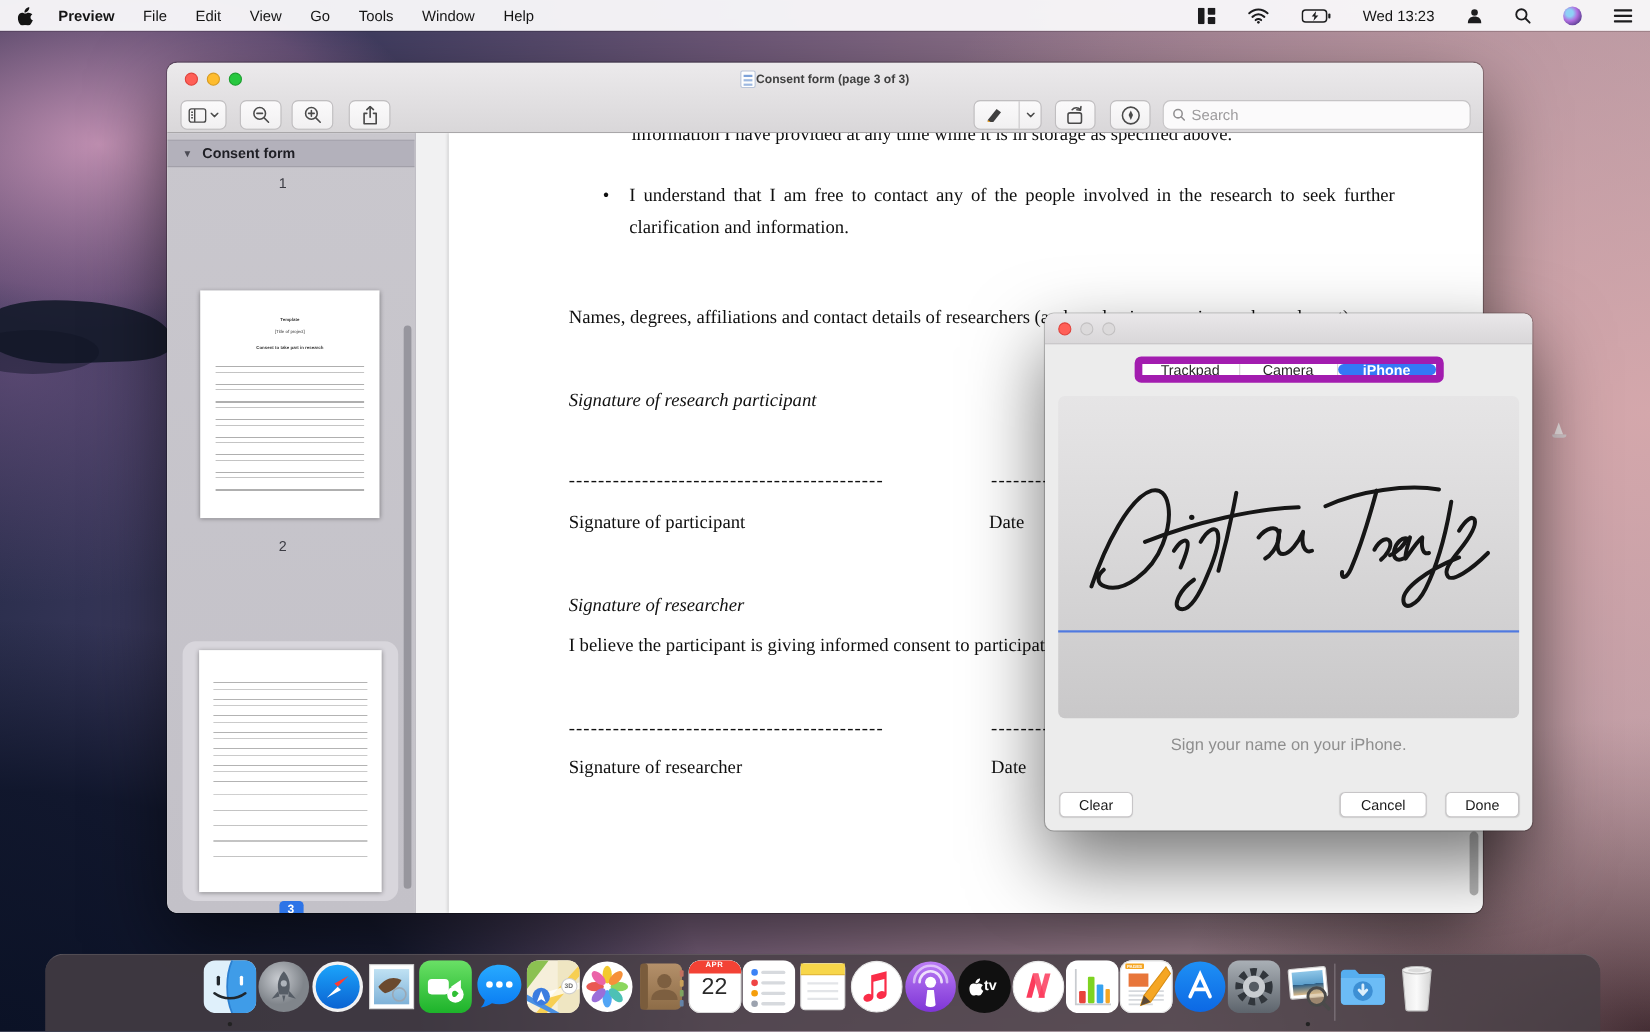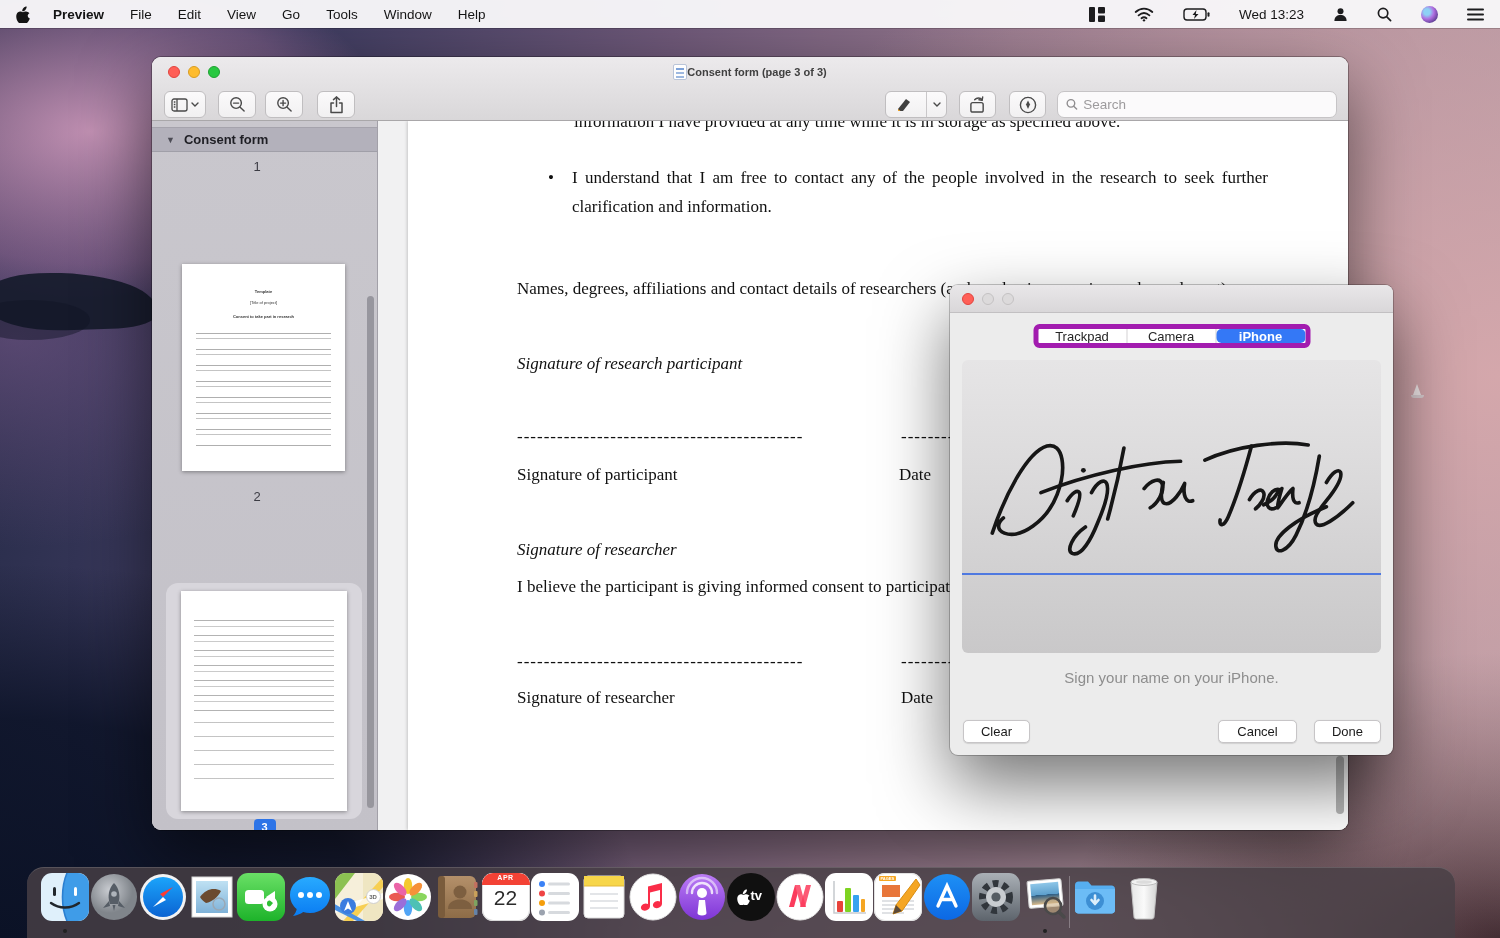--- a/index.html
+++ b/index.html
@@ -64,30 +64,30 @@
   .content{position:relative;flex:1;background:#f1f1f2;overflow:hidden}
   .page{position:absolute;left:30px;top:0;right:0;bottom:0;background:#fff;box-shadow:-1px 0 3px rgba(0,0,0,.18)}
   .dtext{position:absolute;font-family:"Liberation Serif",serif;font-size:17px;color:#101010;white-space:nowrap}
   .ital{font-style:italic}
   .c-scroll{position:absolute;right:4px;top:635px;width:8px;height:58px;background:#b7b7b7;border-radius:4px}
   
   .dlg{position:absolute;left:950px;top:285px;width:443px;height:470px;background:#ececec;border-radius:8px;box-shadow:0 0 0 1px rgba(0,0,0,.22),0 30px 70px rgba(0,0,0,.55);z-index:30;overflow:hidden}
   .dlg-tb{position:absolute;left:0;right:0;top:0;height:28px;background:linear-gradient(#e9e7e9,#d9d7d9);border-bottom:1px solid #c2c0c2}
   .dlg-title{position:absolute;top:6px;left:0;right:0;text-align:center;font-size:13px;font-weight:700;color:#333}
   .dlg-lights{position:absolute;left:12px;top:8px;display:flex;gap:8px}
-  .segwrap{position:absolute;left:50%;transform:translateX(-50%);top:39px;display:flex;height:24px;border:5px solid #a21caf;border-radius:6px;background:#fff;overflow:hidden}
+  .segwrap{position:absolute;left:50%;transform:translateX(-50%);top:39px;display:flex;height:24px;border:7px solid #a21caf;border-radius:6px;background:#fff;overflow:hidden}
   .seg{width:89px;display:flex;align-items:center;justify-content:center;font-size:13px;color:#262626;border-right:1px solid #d4d2d4}
   .seg:last-child{border-right:0}
   .seg.sel{background:#3478f6;color:#fff;border-radius:5px;font-weight:700}
   .pad{position:absolute;left:12px;top:75px;width:419px;height:293px;border-radius:6px;background:linear-gradient(180deg,#e6e5e6 0%,#dbdadb 40%,#c9c8c9 100%)}
   .blueline{position:absolute;left:0;right:0;top:213px;height:2px;background:#4f79e0}
   .caption{position:absolute;top:384px;left:0;right:0;text-align:center;font-size:15px;color:#8e8e8e}
   .dbtn{position:absolute;top:435px;height:23px;background:#fff;border:1px solid #c7c5c7;border-radius:5px;font-size:13px;color:#1a1a1a;display:flex;align-items:center;justify-content:center;box-shadow:0 .5px 1px rgba(0,0,0,.12)}
   
-  .dock{position:absolute;left:27px;right:45px;bottom:0;height:71px;background:rgba(72,63,69,.82);border-radius:17px 17px 0 0;border-top:1px solid rgba(255,255,255,.14);display:flex;align-items:flex-start;justify-content:flex-start;padding:5px 13px 0 13px;z-index:40}
+  .dock{position:absolute;left:41px;right:45px;bottom:0;height:71px;background:rgba(72,63,69,.82);border-radius:17px 17px 0 0;border-top:1px solid rgba(255,255,255,.14);display:flex;align-items:flex-start;justify-content:center;padding:5px 13px 0 13px;z-index:40}
   .ditem{position:relative;width:49px;height:64px;display:flex;align-items:flex-start;justify-content:center}
   .dicon{width:48px;height:48px;position:relative}
   .rdot{position:absolute;bottom:4px;left:50%;transform:translateX(-50%);width:4px;height:4px;border-radius:50%;background:#222}
   .dsep{width:1px;height:52px;background:rgba(210,205,210,.38);margin-top:3px}
   .ic-sq{width:48px;height:48px;border-radius:11px;position:relative;overflow:hidden}
   .ic-cir{width:48px;height:48px;border-radius:50%;position:relative;overflow:hidden}
   .cal-month{position:absolute;top:1px;left:0;right:0;text-align:center;font-size:7px;font-weight:700;color:#fff;letter-spacing:.5px}
   .cal-day{position:absolute;top:13px;left:0;right:0;text-align:center;font-size:21px;color:#2b2b2b}
   .tv-lab{position:absolute;top:15px;left:24px;color:#fff;font-size:13px;font-weight:700;letter-spacing:0}
   .pages-lab{position:absolute;top:3px;left:5px;font-size:4px;font-weight:700;color:#fff;background:#f5a623;padding:0 2px;border-radius:1px}

